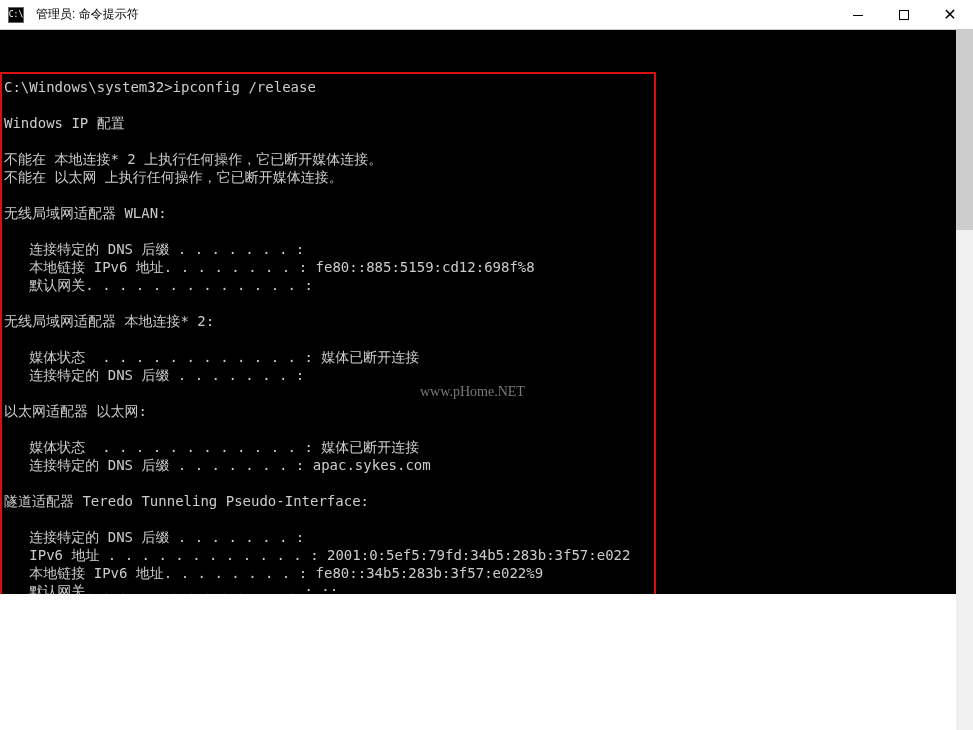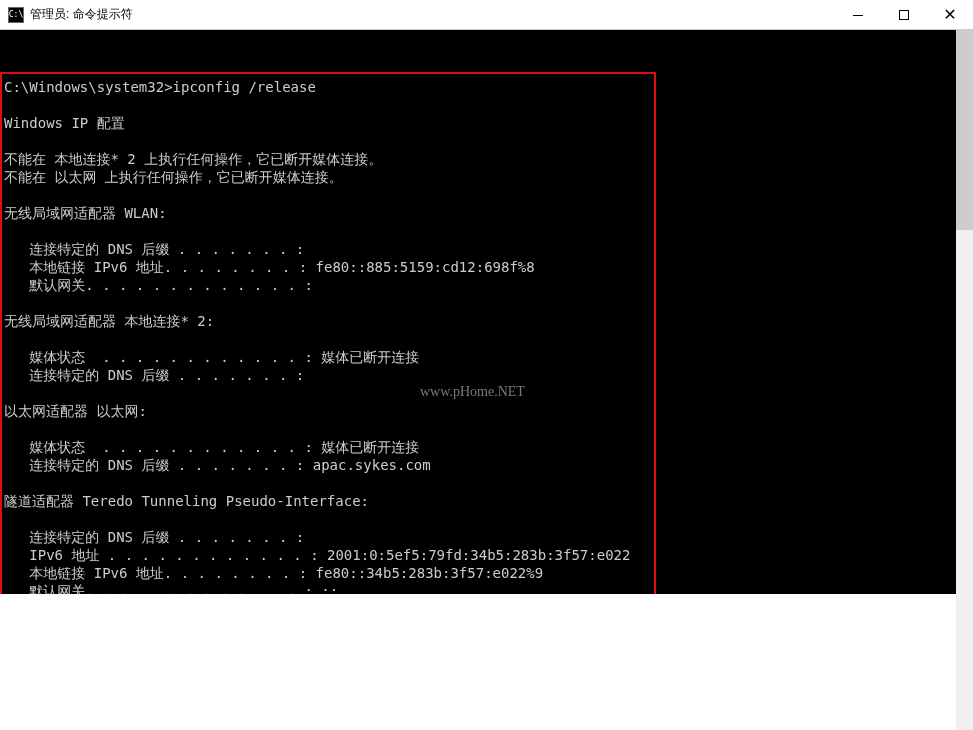--- a/index.html
+++ b/index.html
@@ -30,21 +30,21 @@
       background: #000;
       border: 1px solid #666;
       display: flex;
       align-items: center;
       justify-content: center;
       font-size: 8px;
       color: #fff;
       font-family: monospace;
     }
     .titlebar-text {
-      margin-left: 6px;
+      margin-left: 12px;
       font-size: 12px;
       color: #000;
     }
     .titlebar-buttons {
       position: absolute;
       right: 0;
       top: 0;
       height: 30px;
       display: flex;
     }

